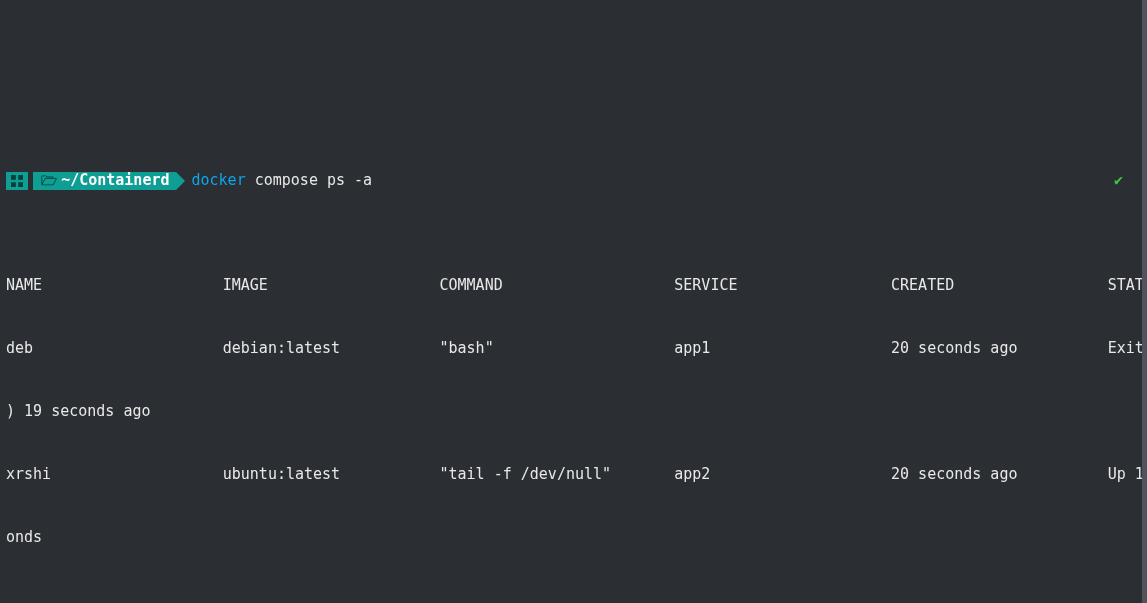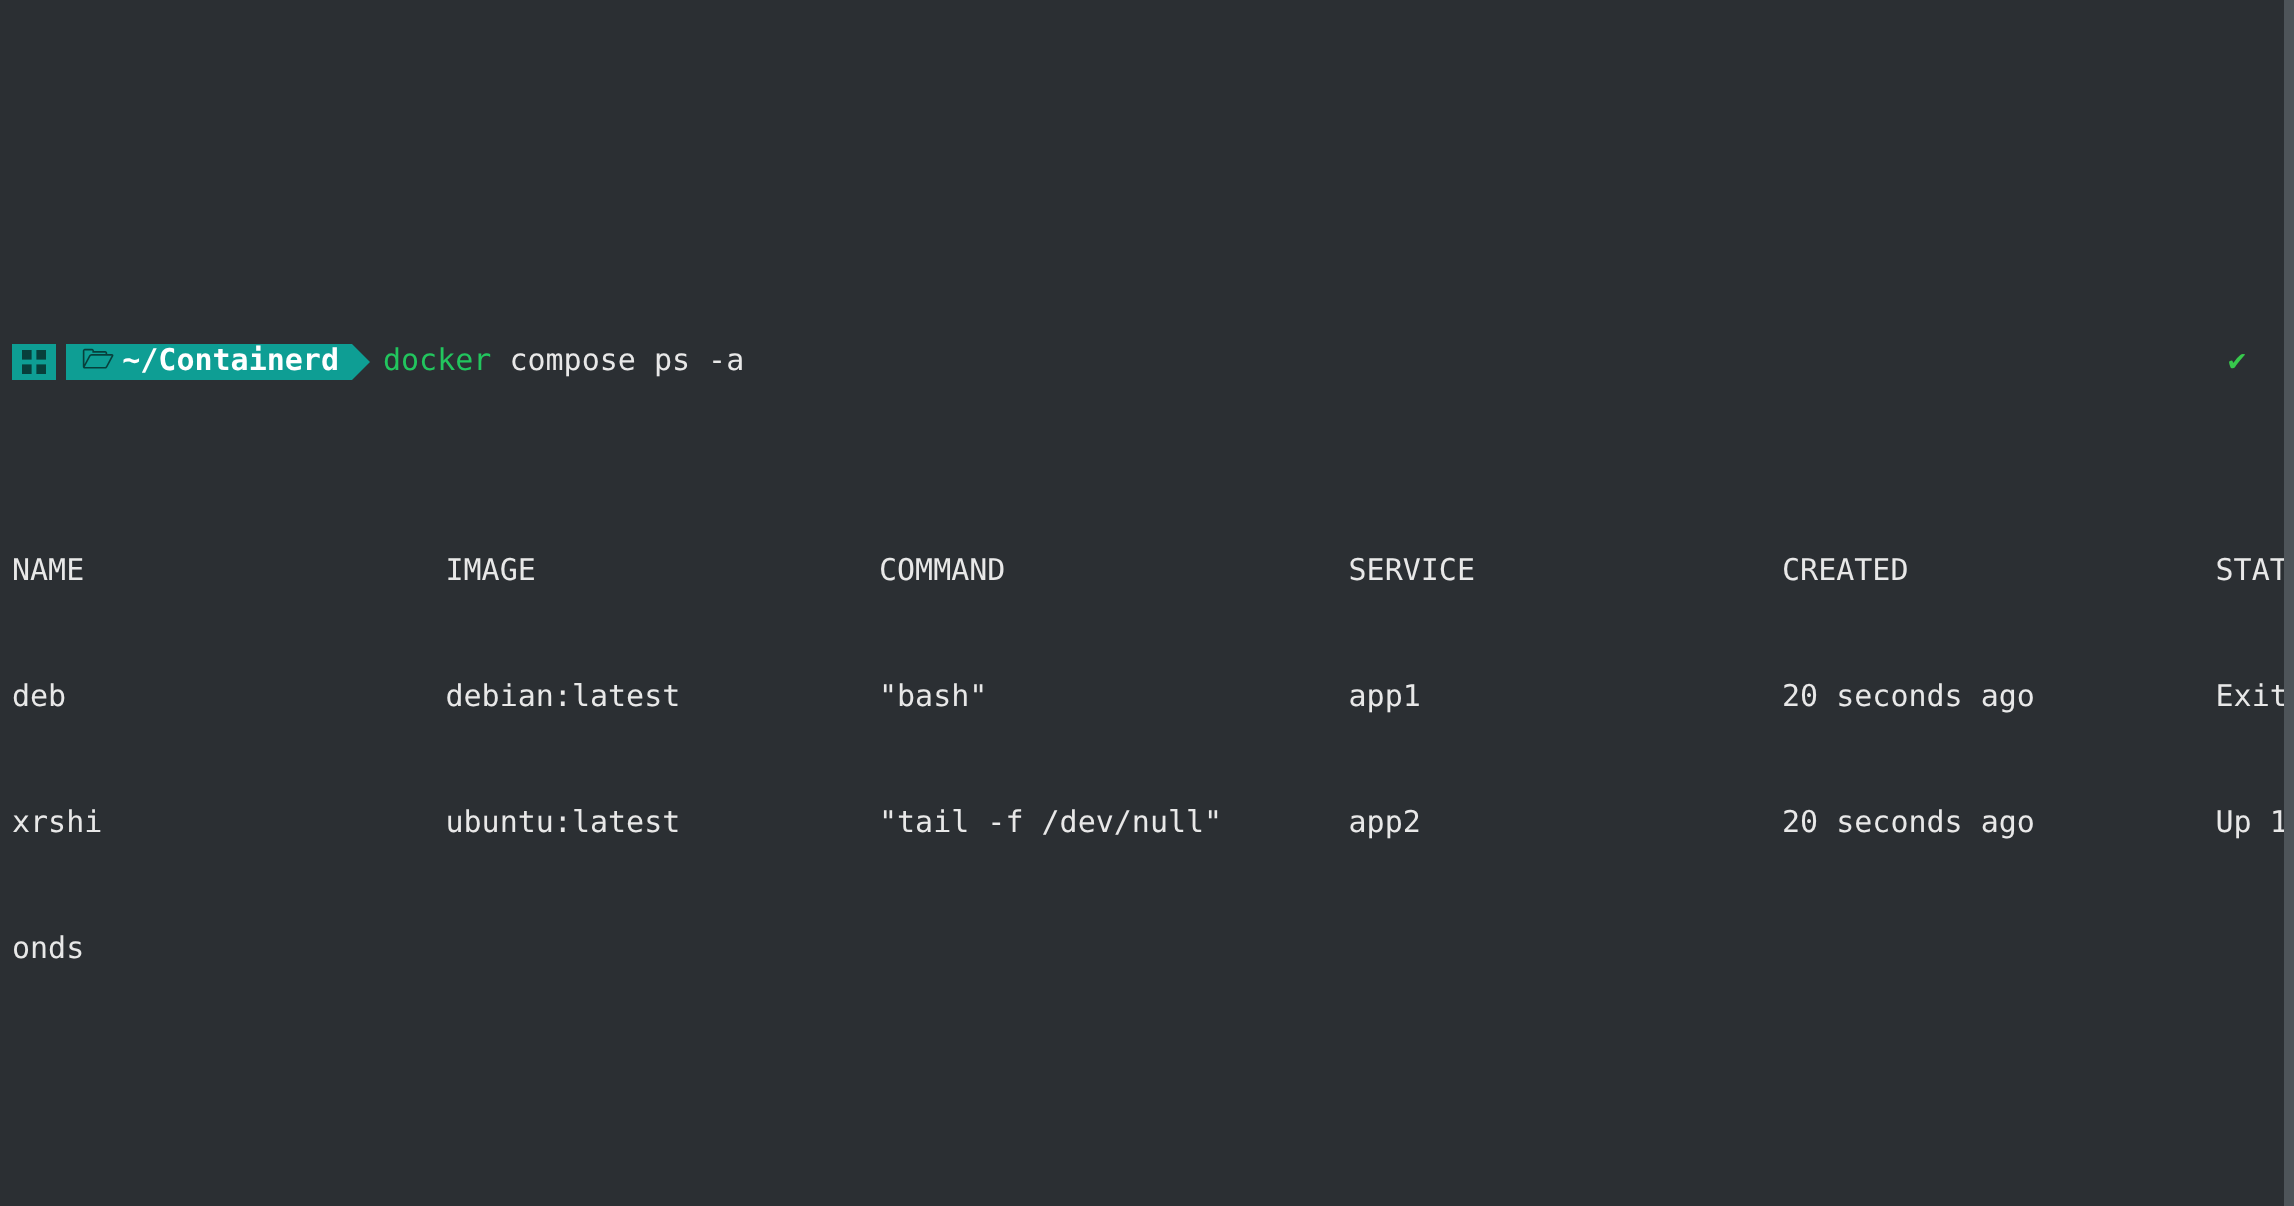--- a/index.html
+++ b/index.html
@@ -44,21 +44,21 @@
     content: "";
     position: absolute;
     right: -9px;
     top: 0;
     border-top: 9px solid transparent;
     border-bottom: 9px solid transparent;
     border-left: 9px solid #0e9e94;
   }
   .folder-ic { margin-right: 4px; font-size: 13px; color: #083f3b; }
   .cmd-area { margin-left: 16px; }
-  .tok-green { color: #22c55e; }
+  .tok-green { color: #0ea5e9; }
   .tok-white { color: #e8e8e8; }
   .check-right { position: absolute; right: 18px; color: #37c84c; font-weight: bold; }
   .out-line { height: 21px; }
   .scroll-edge {
     position: absolute;
     right: 0; top: 0;
     width: 5px; height: 603px;
     background: #4e5459;
   }
   .gap { width: 3px; display: inline-block; }
@@ -85,20 +85,21 @@
       <span class="folder-ic">🗁</span>
       <span>~/Containerd</span>
     </span>
     <span class="cmd-area"><span class="tok-green">docker</span> <span class="tok-white">compose ps -a</span></span>
     <span class="check-right">✔</span>
   </div>
 
   
   <div class="out-line">NAME                    IMAGE                   COMMAND                   SERVICE                 CREATED                 STATUS</div>
   <div class="out-line">deb                     debian:latest           "bash"                    app1                    20 seconds ago          Exited (0</div>
+  <div class="out-line">) 19 seconds ago</div>
   <div class="out-line">xrshi                   ubuntu:latest           "tail -f /dev/null"       app2                    20 seconds ago          Up 18 sec</div>
   <div class="out-line">onds</div>
 
   
   
   
   
 
   
   

